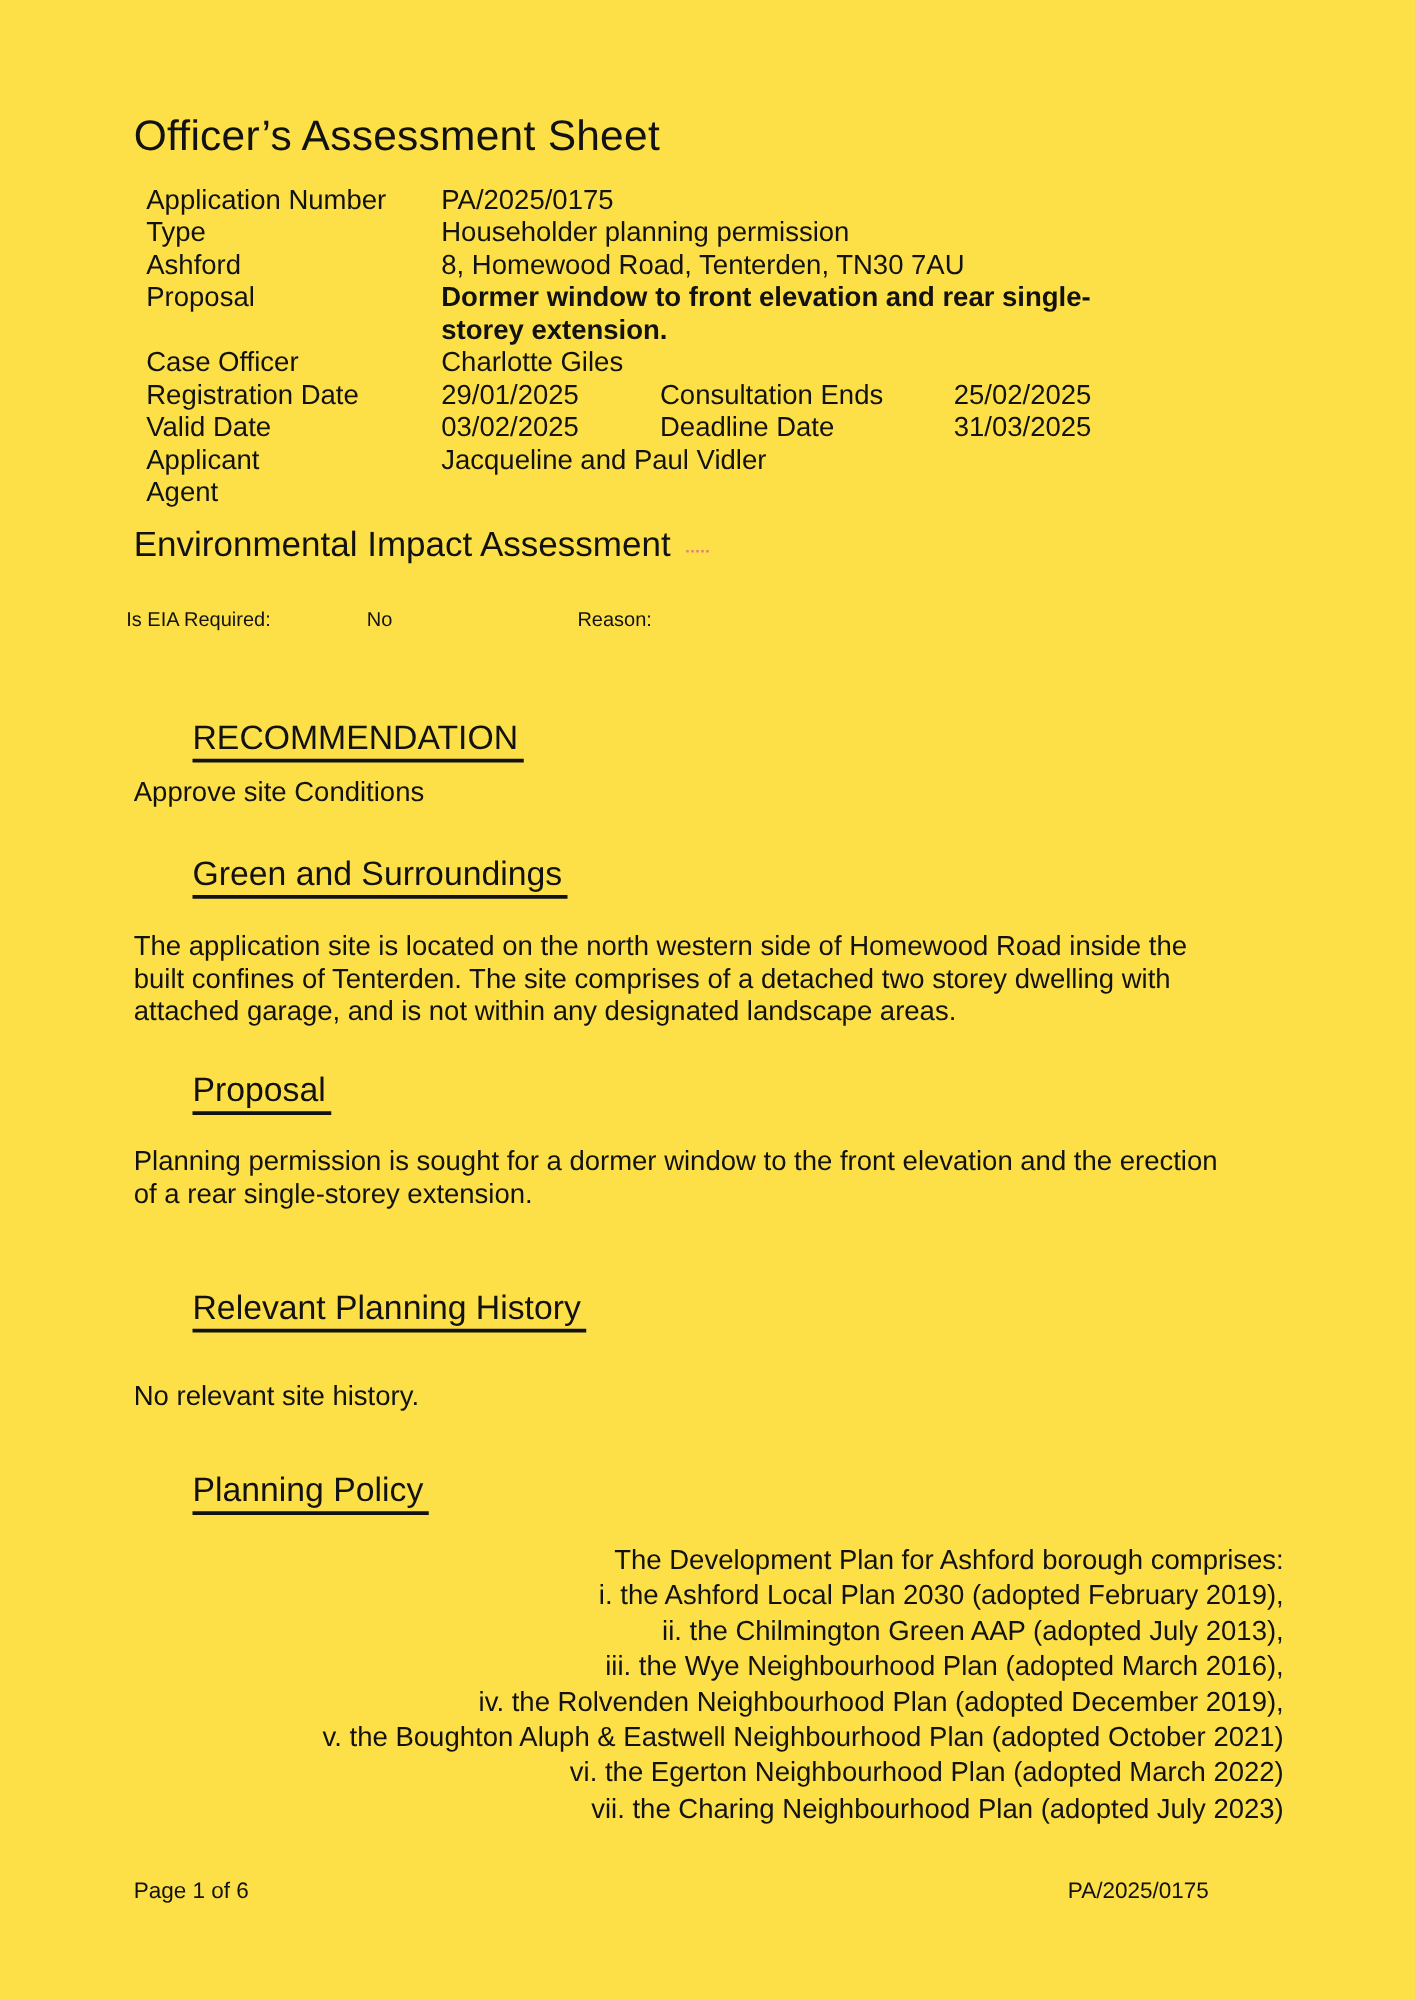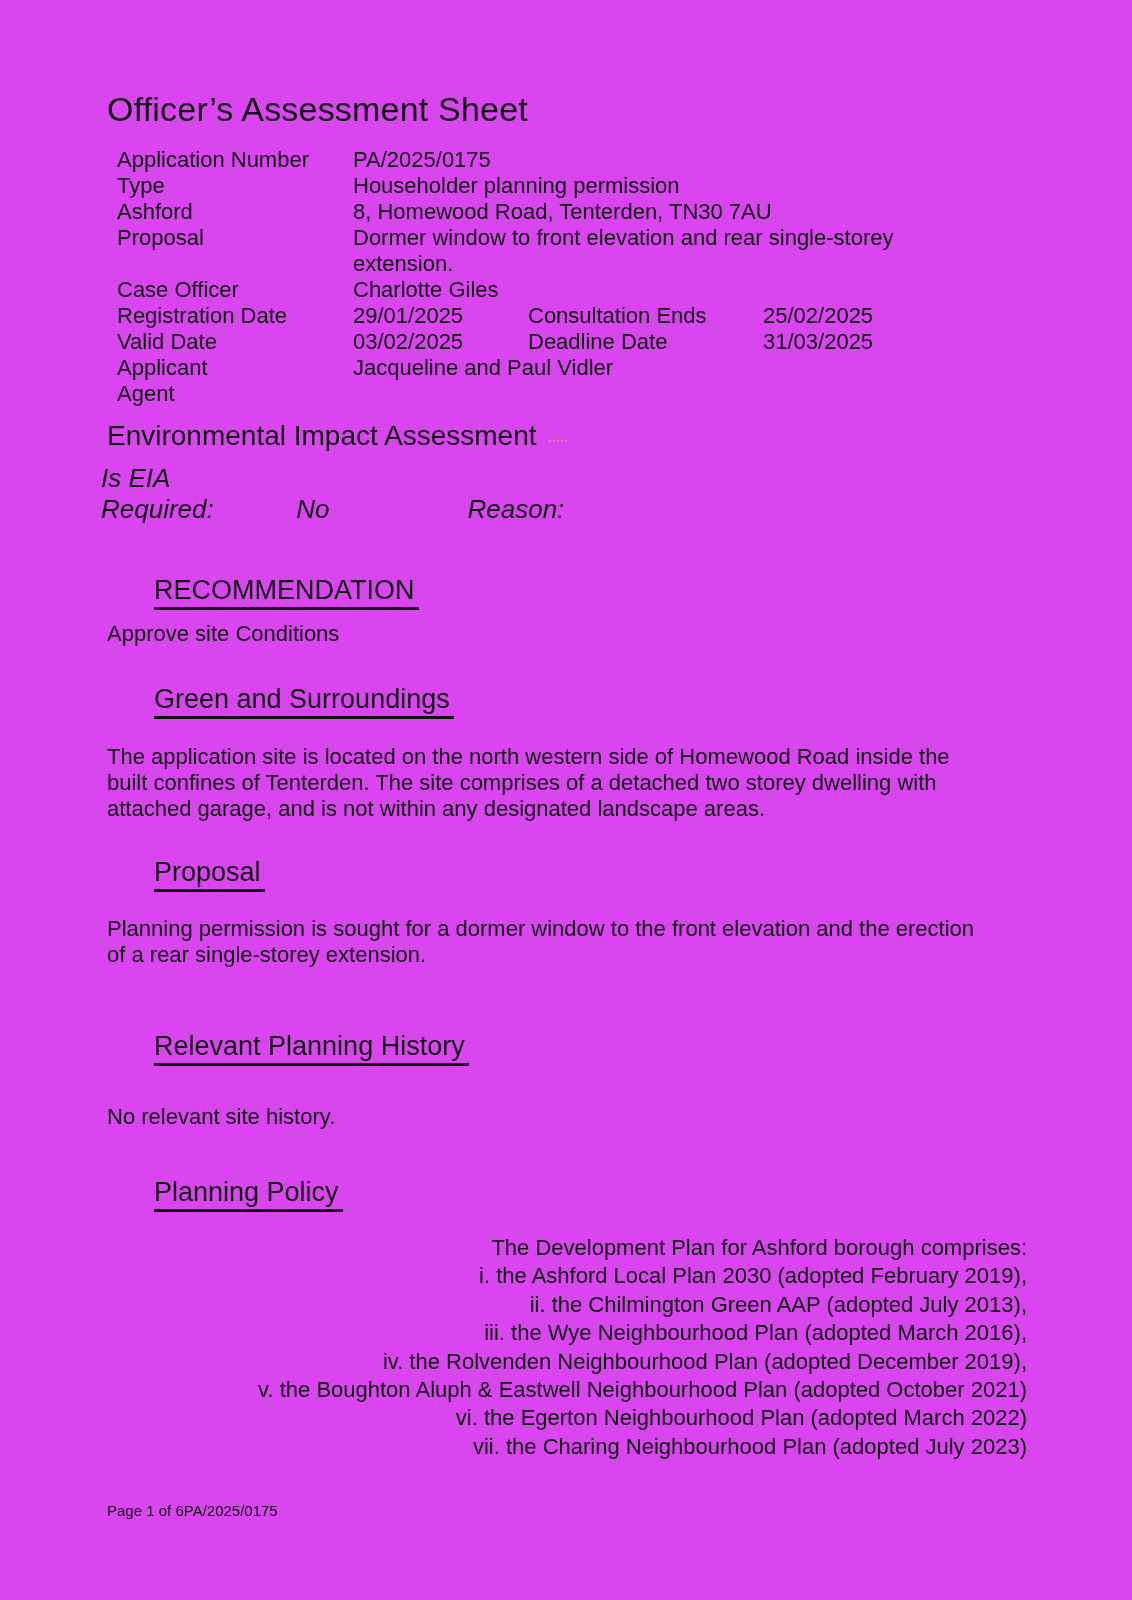--- a/index.html
+++ b/index.html
@@ -1,41 +1,41 @@
 <!DOCTYPE html>
 <html><head>
 <meta charset="utf-8">
 <style>
   html,body { margin:0; padding:0; background:#e8e8e8; }
   .page {
     position:relative; width:1132px; height:1600px; margin:0 auto;
-    background:#d946ef; color:#121212;
+    background:#fde047; color:#121212;
     font-family:"Liberation Sans","DejaVu Sans",sans-serif;
     overflow:hidden;
   }
   .title { position:absolute; left:107px; top:90px; font-size:34px; letter-spacing:0.2px; }
 
   
   .meta {
     position:absolute; left:117px; top:147px; width:850px;
     display:grid; grid-template-columns:236px 175px 235px 204px;
     font-size:22px; line-height:26px;
   }
   .meta .row { display:contents; }
   .meta .value-wide { grid-column:2 / 5; }
-  .meta .clamp { max-width:575px; }
+  .meta .clamp { max-width:575px;font-weight:bold; }
 
   
   .eia-h { position:absolute; left:107px; top:420px; font-size:28px; }
   .eia-mark {
     display:inline-block; width:18px; height:4px;
     border-bottom:2px dotted #d9857a;
     margin-left:12px; vertical-align:3px;
   }
-  .eia-line { position:absolute; left:101px; top:463px; font-size:26px;font-style:italic; }
+  .eia-line { position:absolute; left:101px; top:488px; font-size:16px; }
   .eia-line .lbl { display:inline-block; width:188px; }
   .eia-line .val { display:inline-block; width:164px; }
 
   
   .h2 { position:absolute; left:107px; font-size:27px; line-height:1.15; }
   .h2 > span { display:inline-block; border-bottom:3px solid #121212; padding-bottom:1px; padding-right:4px;margin-left:47px; }
   .h2-rec  { top:575px; }
   .h2-site { top:684px; }
   .h2-prop { top:857px; }
   .h2-hist { top:1031px; }
@@ -44,21 +44,21 @@
   .bodytext { position:absolute; left:107px; font-size:22px; line-height:26px; }
   .rec-text { top:621px; }
   .site-p   { top:744px; width:865px; }
   .prop-p   { top:916px; width:890px; }
   .hist-p   { top:1092px;margin-top:12px; }
 
   .pol { position:absolute; left:107px; top:1234px; width:920px; font-size:22px; line-height:28.4px;text-align:right; }
 
   .footer {
     position:absolute; left:107px; right:165px; top:1502px;
-    display:flex; font-size:15px;
+    display:flex; justify-content:space-between; font-size:18px;
   }
 </style>
 </head>
 <body>
 
 <div class="page">
 
   <div class="title">Officer’s Assessment Sheet</div>
 
   <div class="meta">

